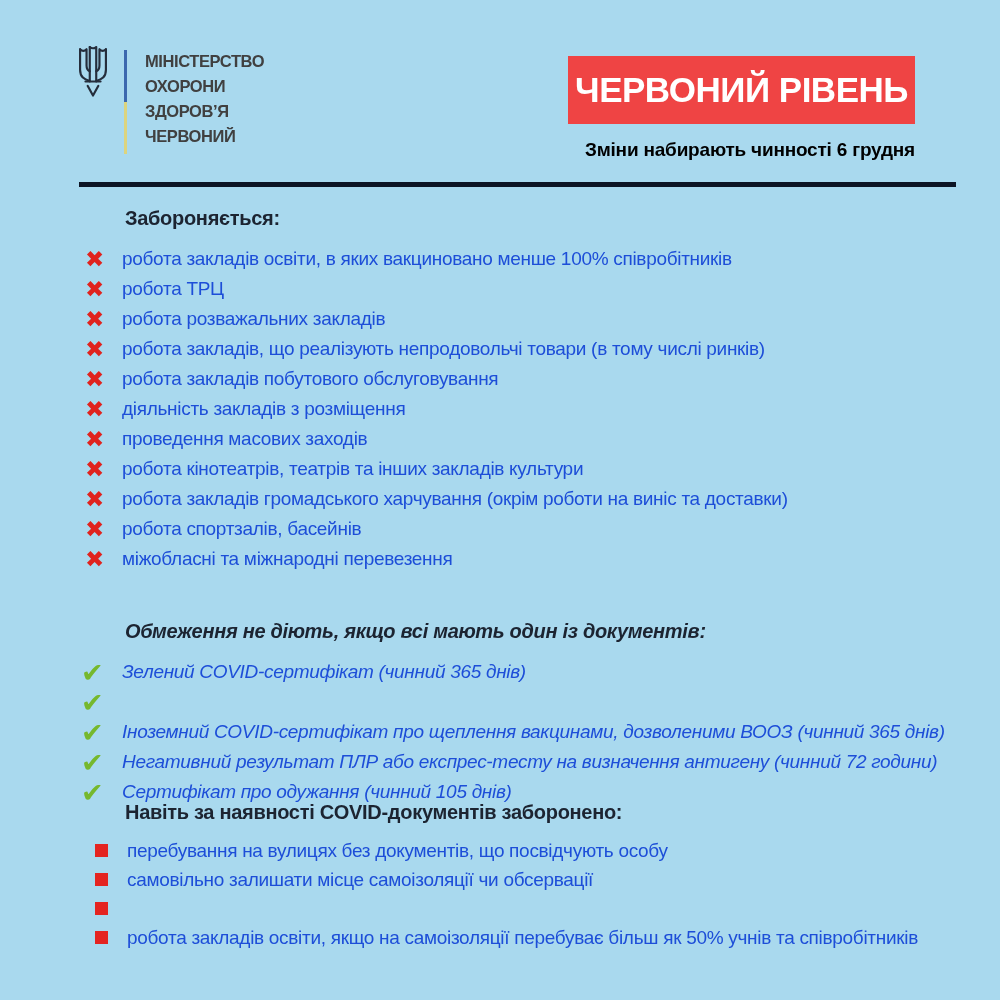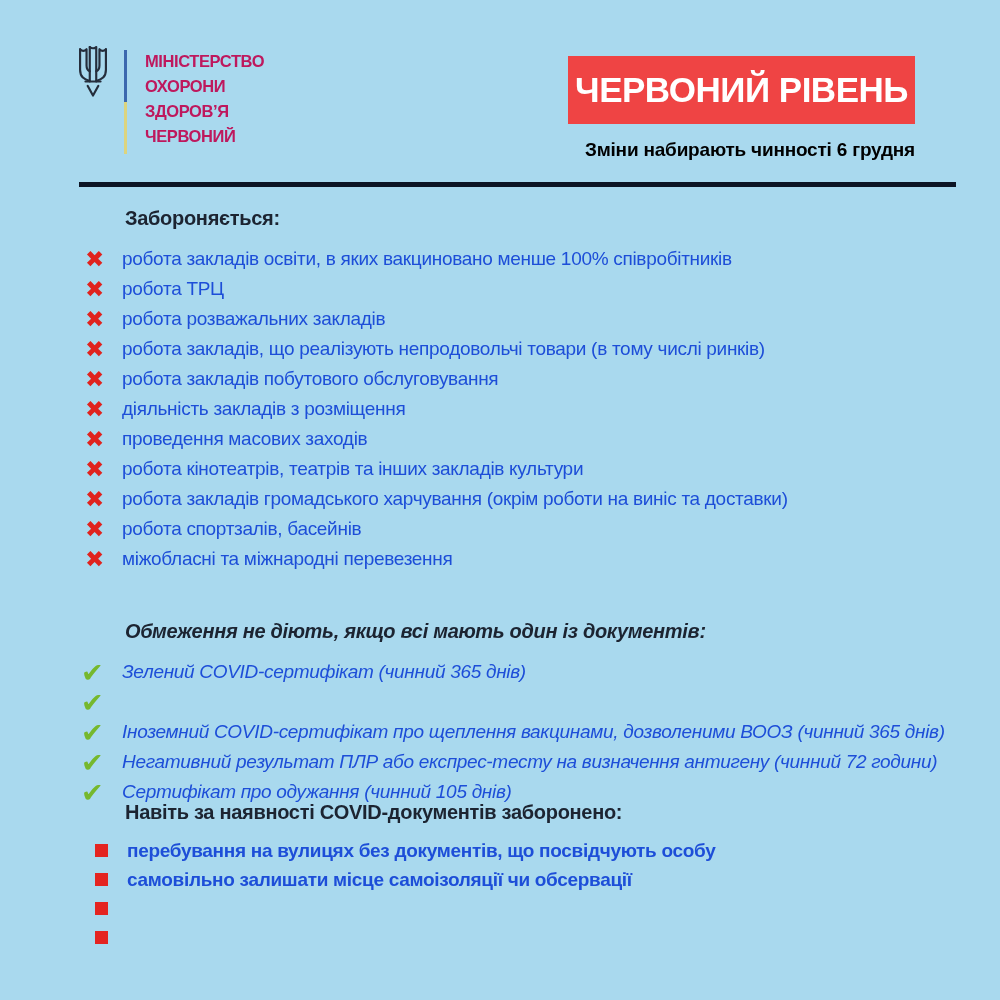--- a/index.html
+++ b/index.html
@@ -26,21 +26,21 @@
   }
   .flag-divider .blue   { width: 3px; height: 52px; background: #3c68ae; }
   .flag-divider .yellow { width: 3px; height: 52px; background: #dcd47e; }
   .ministry {
     position: absolute;
     left: 145px; top: 49px;
     font-size: 16.5px;
     font-weight: 700;
     letter-spacing: -0.4px;
     line-height: 25px;
-    color: #be185d;
+    color: #404040;
   }
   .ministry div { white-space: nowrap; }
 
   .banner {
     position: absolute;
     top: 56px; right: 85px;
     width: 347px; height: 68px;
     background: #ef4444;
     color: #ffffff;
     font-size: 35px;
@@ -90,21 +90,21 @@
     margin: 13px 0 0 0;
     padding: 0;
   }
   .section-3 .items { margin-top: 11px; }
   .items li {
     display: flex;
     align-items: center;
     height: 30px;
     white-space: nowrap;
   }
-  .section-3 .items li { height: 29px; font-weight: bold; }
+  .section-3 .items li { height: 29px; }
 
   .marker-col {
     box-sizing: border-box;
     flex: 0 0 42px;
     width: 42px;
     display: flex;
     align-items: center;
   }
   .cross-col  { padding-left: 5px; }
   .check-col  { padding-left: 1px; }
@@ -290,17 +290,18 @@
       </li>
       <li>
         <span class="marker-col square-col">
             <span class="square-bullet"></span>
           </span>
       </li>
       <li>
         <span class="marker-col square-col">
             <span class="square-bullet"></span>
           </span>
+        <span class="item-text">робота закладів освіти, якщо на самоізоляції перебуває більш як 50% учнів та співробітників</span>
       </li>
     </ul>
   </div>
 
 </div>
 
 </body></html>

